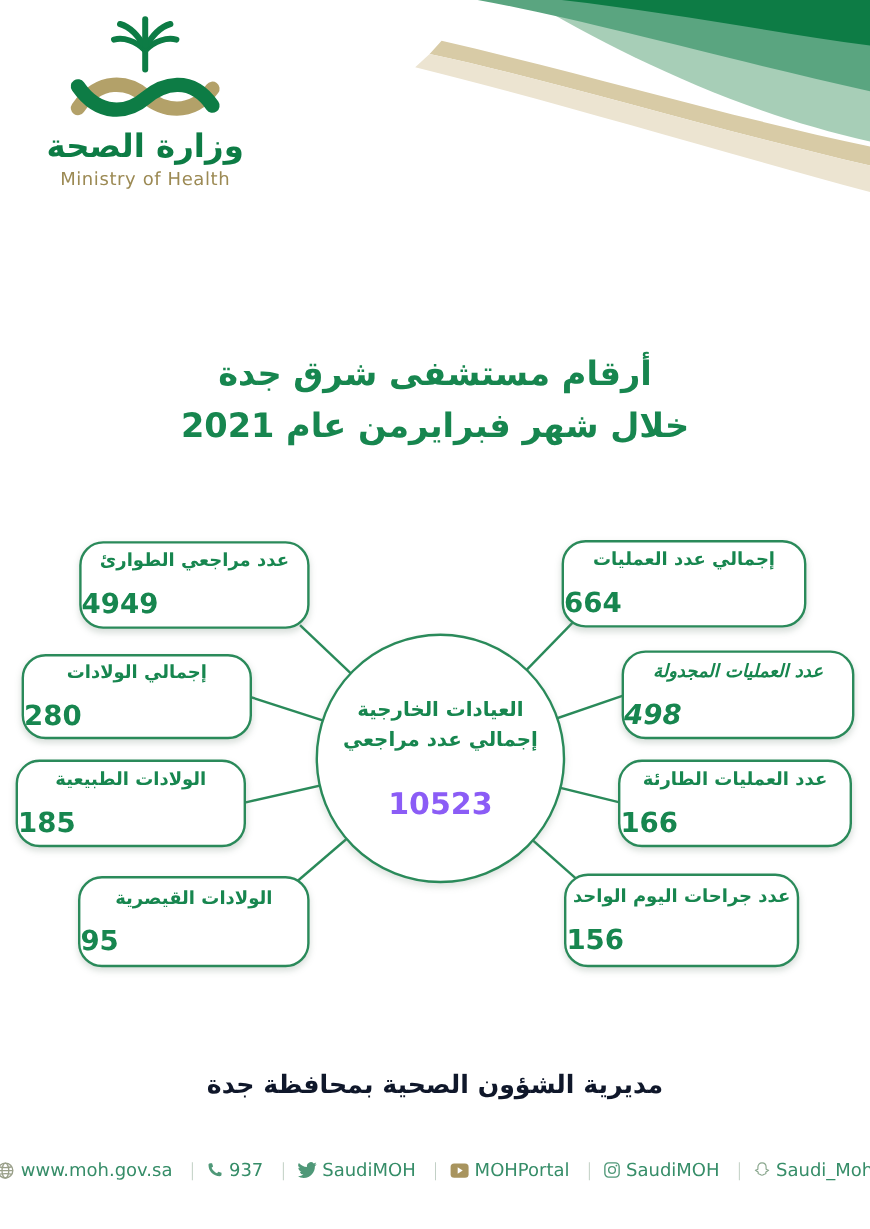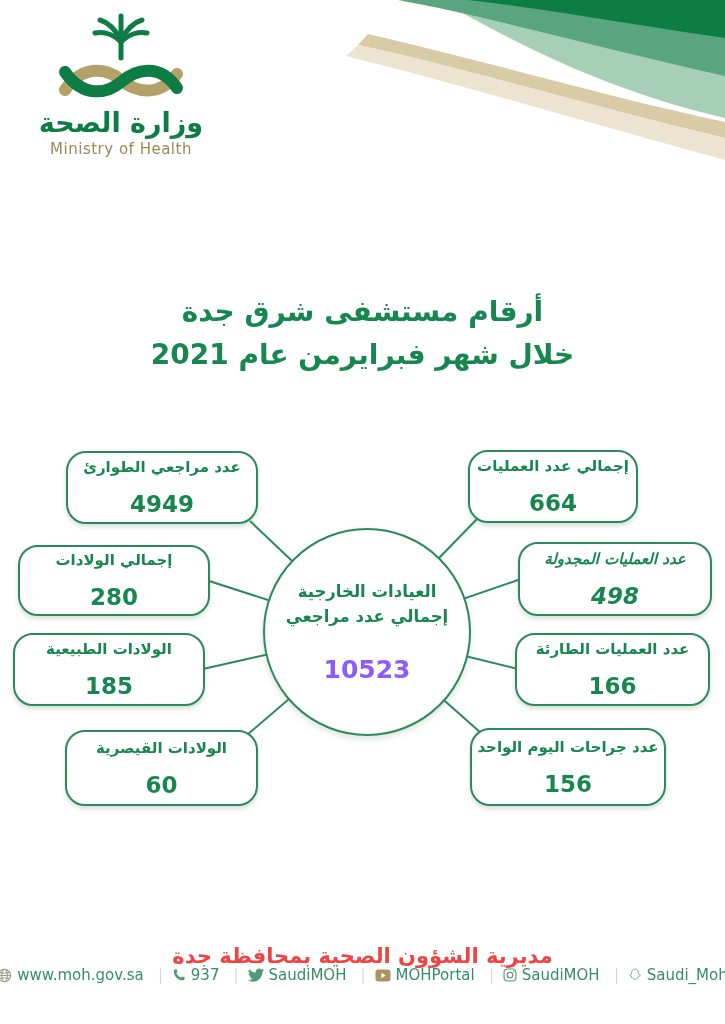--- a/index.html
+++ b/index.html
@@ -42,29 +42,29 @@
   }
   .center-label{
     color:#17864f;font-weight:bold;font-size:16.5px;line-height:1.5;
     text-align:center;direction:rtl;
   }
   .center-value{color:#8b5cf6;font-weight:bold;font-size:25px;margin-top:26px;}
   
   .stat-box{
     position:absolute;background:#ffffff;border:2px solid #2a8a5a;
     border-radius:20px;box-sizing:border-box;
-    display:flex;flex-direction:column;align-items:center;justify-content:center;
+    display:flex;flex-direction:column;justify-content:center;
     z-index:2;box-shadow:0 3px 5px rgba(120,140,125,.28);
   }
   .stat-label{color:#17864f;font-weight:bold;font-size:15px;direction:rtl;text-align:center;}
   .stat-value{color:#17864f;font-weight:bold;font-size:23px;margin-top:15px;}
   
   .org-line{
-    position:absolute;top:944px;left:0;width:100%;text-align:center;
-    color:#ef4444;font-weight:bold;font-size:21px;direction:rtl;z-index:2;
+    position:absolute;top:892px;left:0;width:100%;text-align:center;
+    color:#0f172a;font-weight:bold;font-size:21px;direction:rtl;z-index:2;
   }
   .footer-bar{
     position:absolute;top:966px;left:0;width:100%;
     display:flex;align-items:center;justify-content:center;z-index:2;
   }
   .f-item{
     display:flex;align-items:center;gap:5px;
     color:#368d68;font-size:15px;font-weight:500;white-space:nowrap;
   }
   .f-item:not(:last-child)::after{
@@ -135,24 +135,24 @@
   <div class="stat-box" style="left:18px;top:545px;width:192px;height:71px;">
     <div class="stat-label">إجمالي الولادات</div>
     <div class="stat-value">280</div>
   </div>
   <div class="stat-box" style="left:13px;top:633px;width:192px;height:73px;">
     <div class="stat-label">الولادات الطبيعية</div>
     <div class="stat-value">185</div>
   </div>
   <div class="stat-box" style="left:65px;top:730px;width:193px;height:76px;">
     <div class="stat-label">الولادات القيصرية</div>
-    <div class="stat-value">60</div>
-  </div>
-
-  <div class="stat-box" style="left:468px;top:450px;width:170px;height:73px;">
+    <div class="stat-value">95</div>
+  </div>
+
+  <div class="stat-box" style="left:468px;top:450px;width:204px;height:73px;">
     <div class="stat-label">إجمالي عدد العمليات</div>
     <div class="stat-value">664</div>
   </div>
   <div class="stat-box" style="left:518px;top:542px;width:194px;height:74px;font-style:italic;">
     <div class="stat-label">عدد العمليات المجدولة</div>
     <div class="stat-value">498</div>
   </div>
   <div class="stat-box" style="left:515px;top:633px;width:195px;height:73px;">
     <div class="stat-label">عدد العمليات الطارئة</div>
     <div class="stat-value">166</div>

